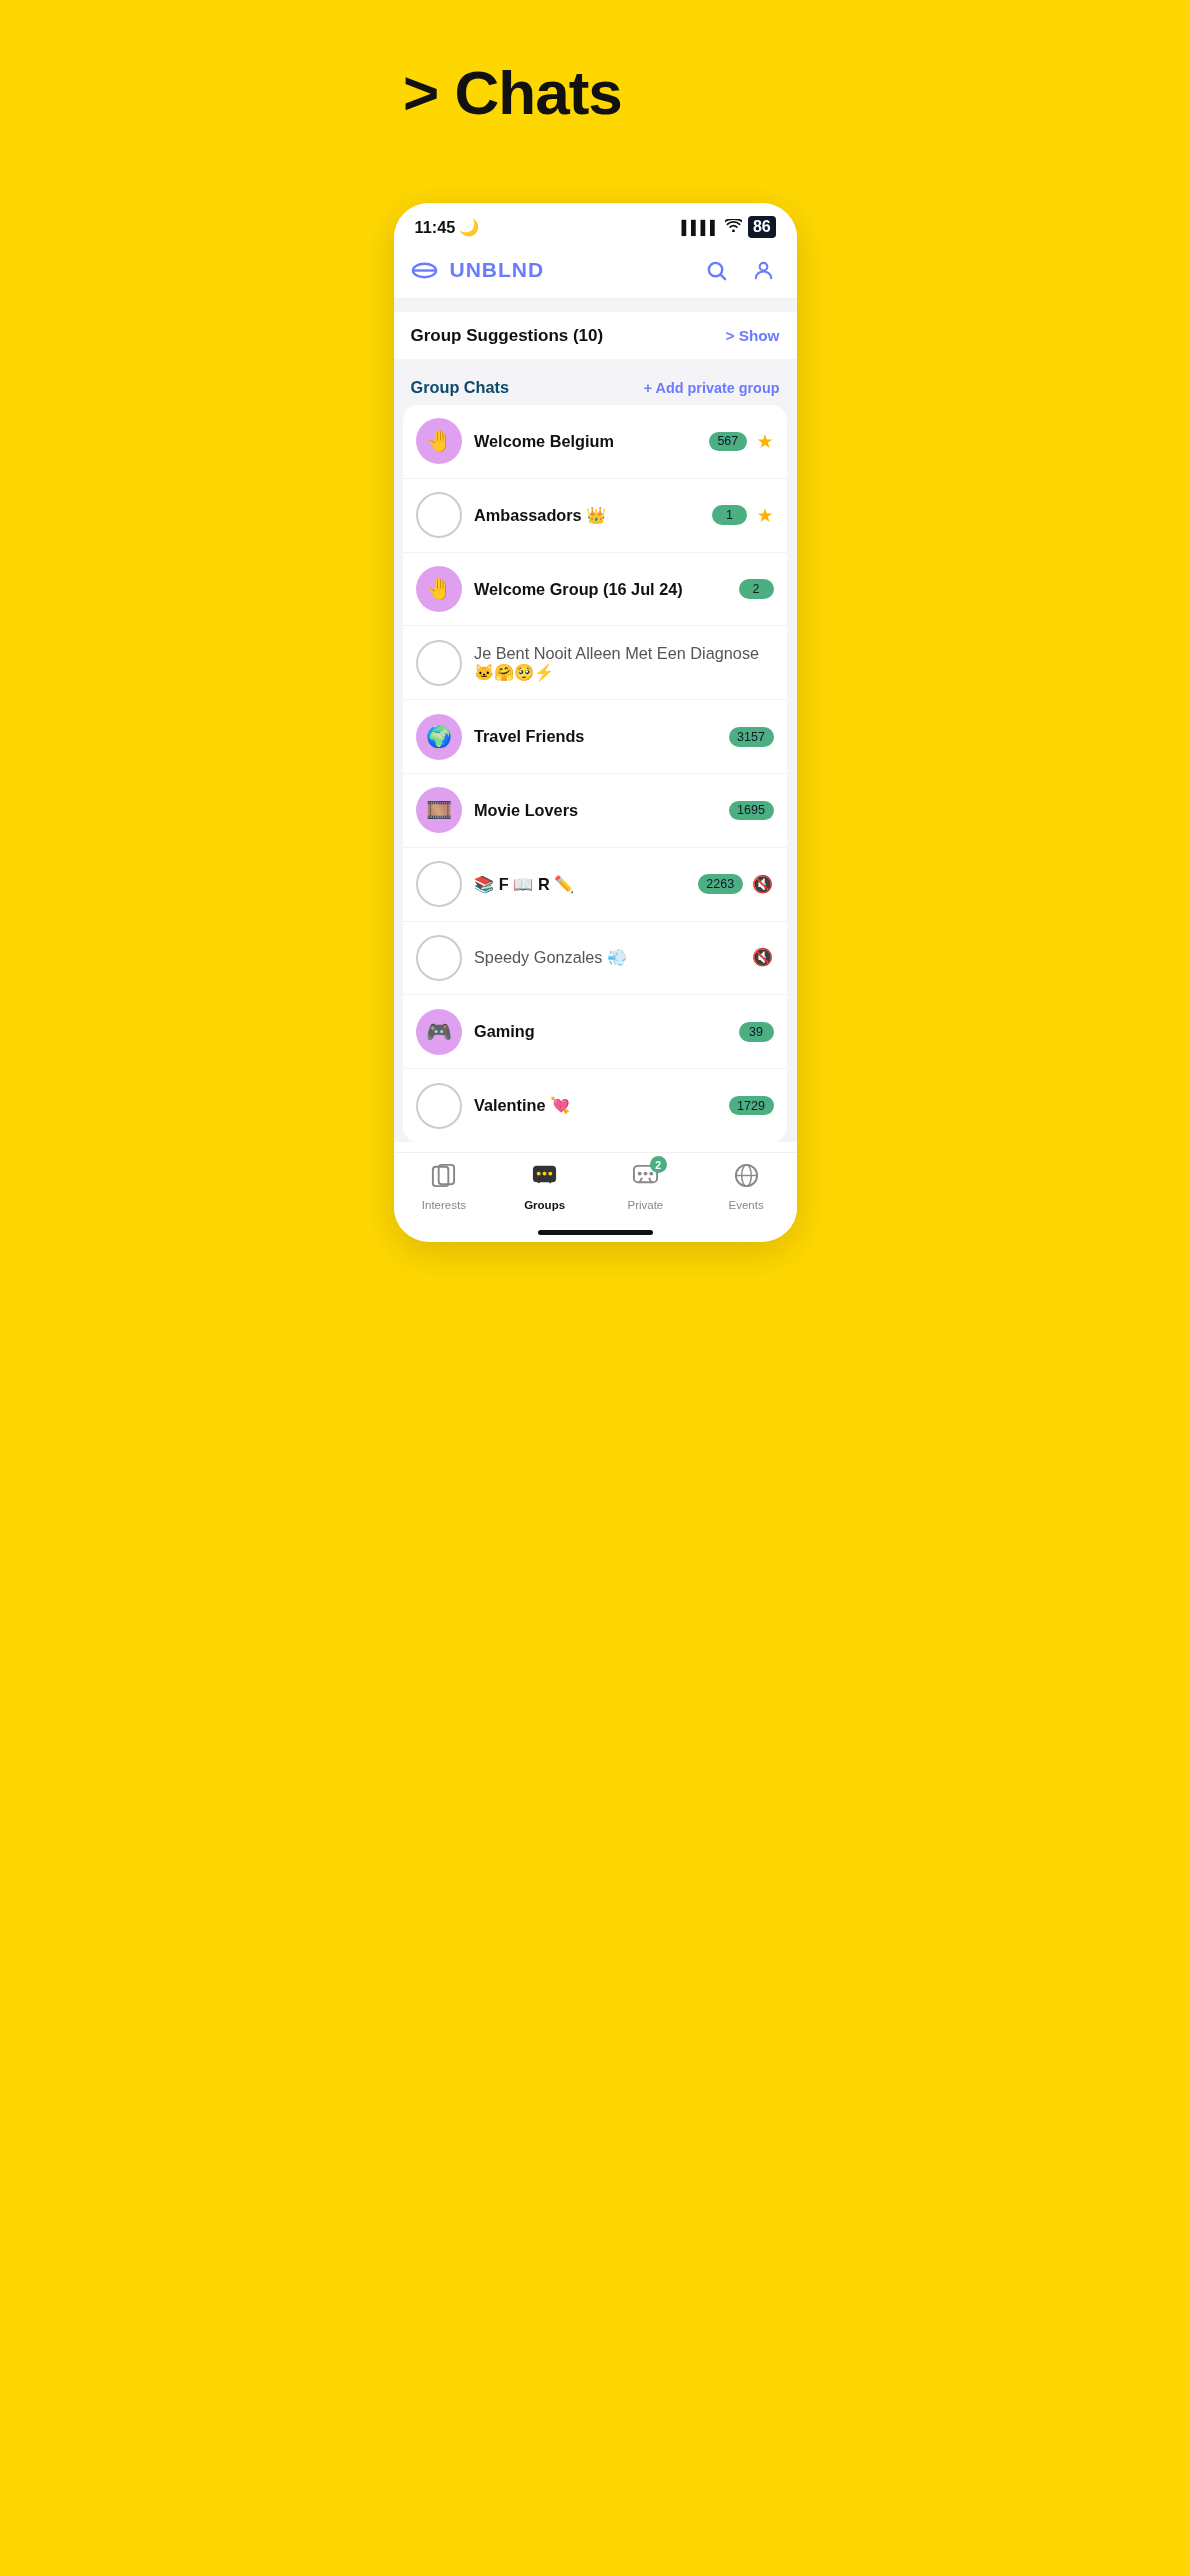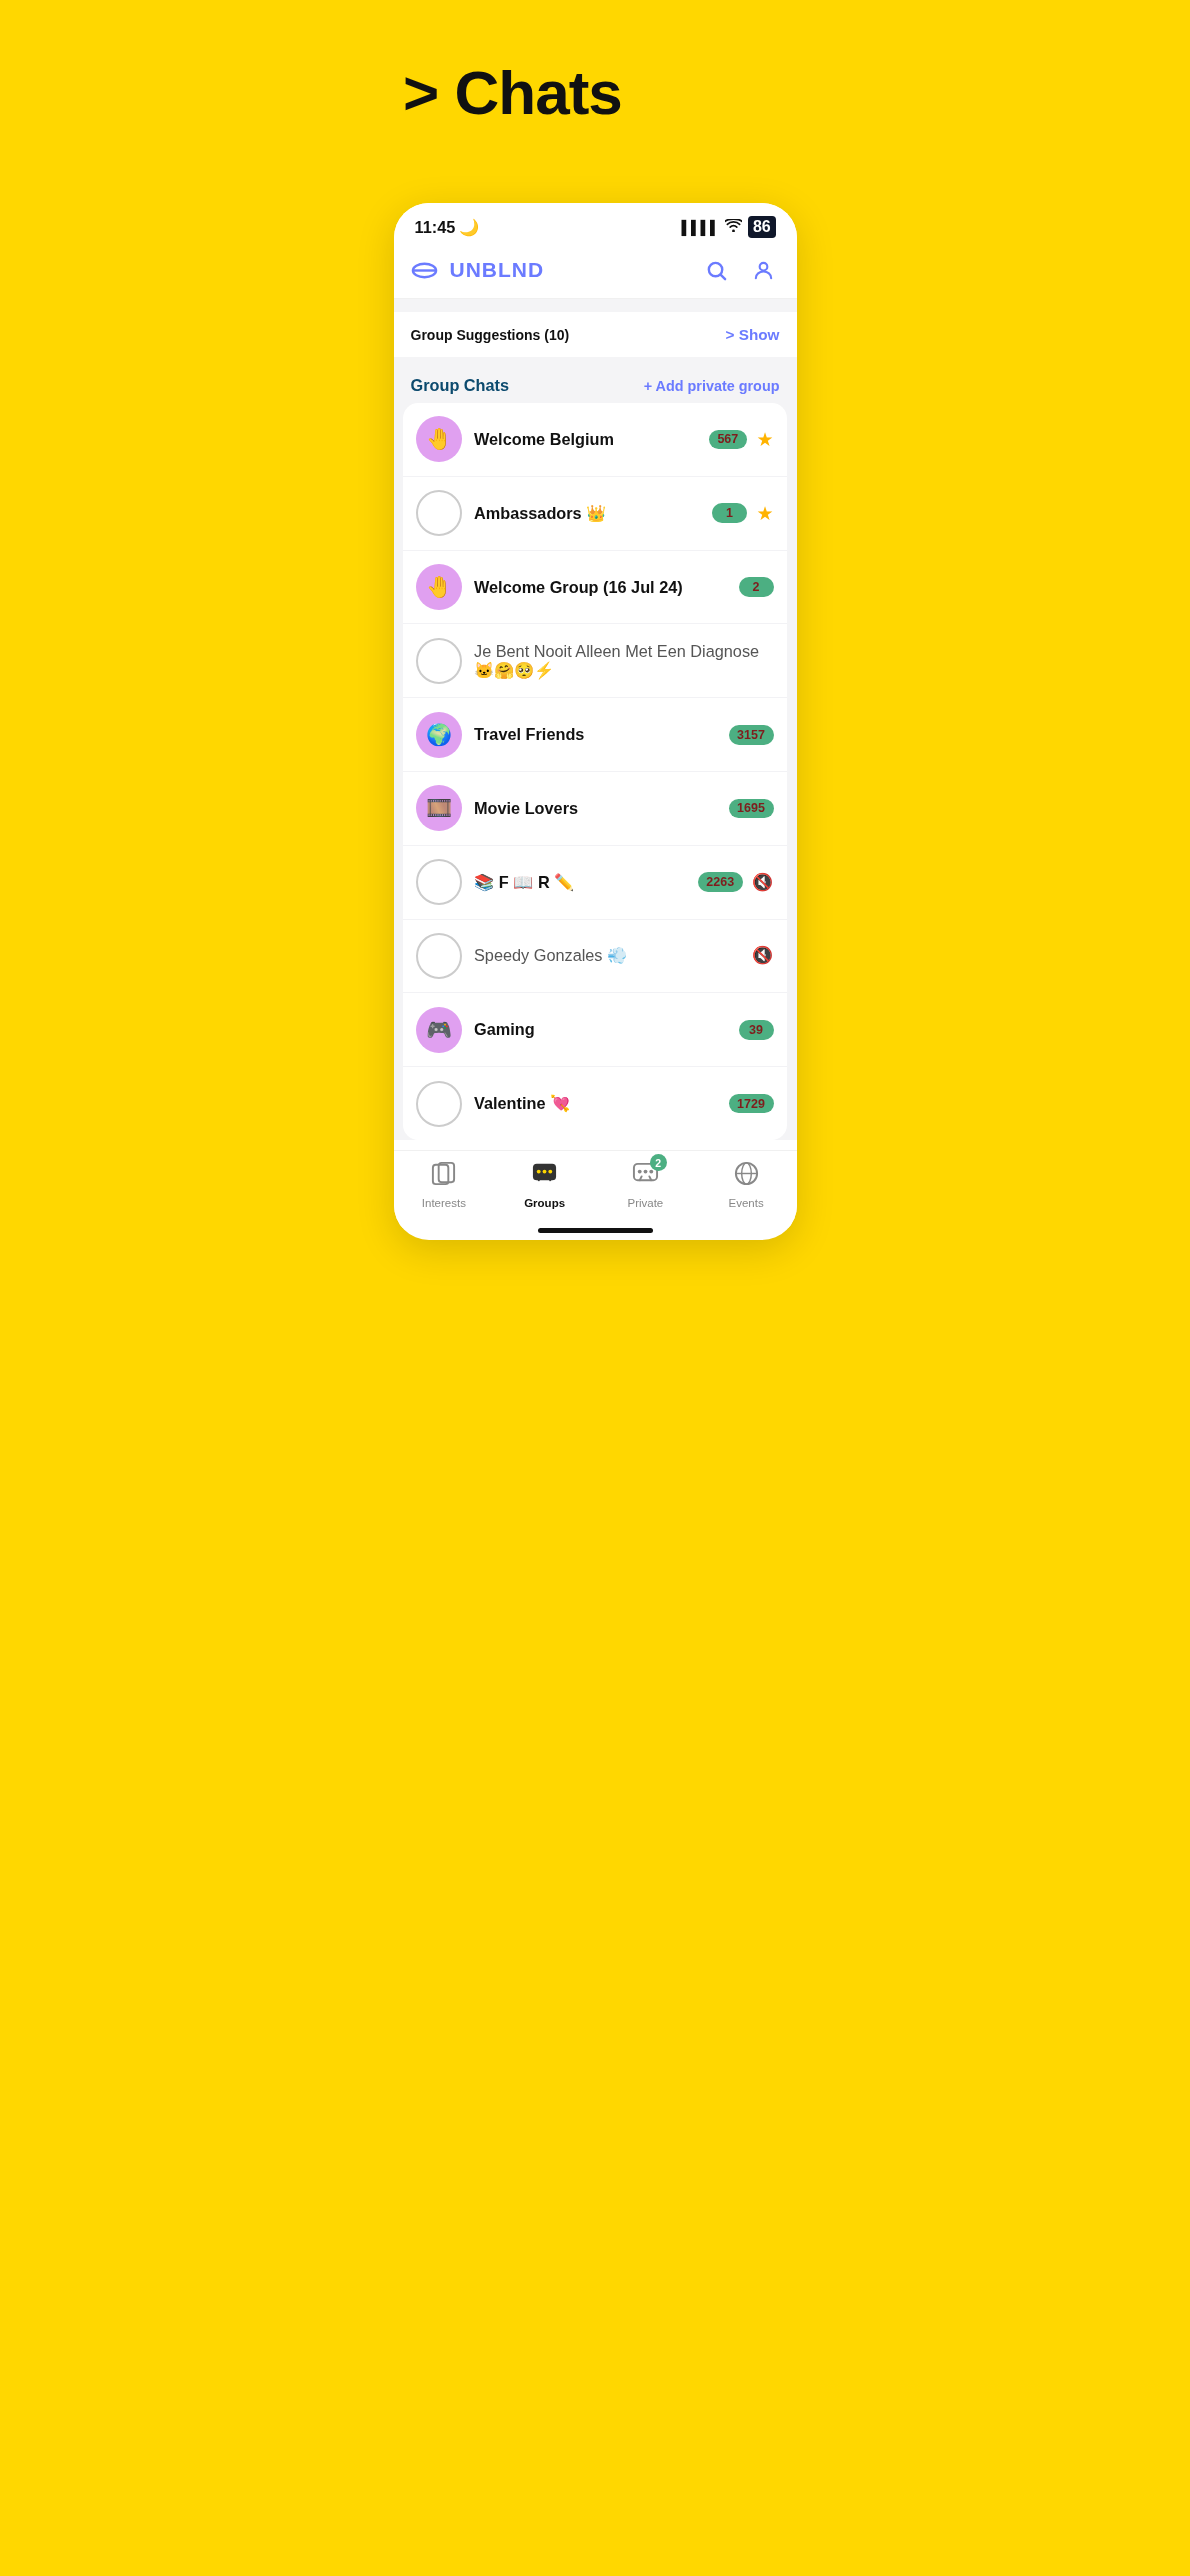--- a/index.html
+++ b/index.html
@@ -110,21 +110,21 @@
     
     .group-suggestions-row {
       background: #fff;
       display: flex;
       justify-content: space-between;
       align-items: center;
       padding: 13.4px 17px;
       margin-bottom: 9.6px;
     }
     .group-suggestions-label {
-      font-size: 14px;
+      font-size: 17px;
       font-weight: 700;
       color: #111;
     }
     .show-link {
       font-size: 15.3px;
       font-weight: 600;
       color: #6B7BFF;
       cursor: pointer;
     }
     
@@ -180,23 +180,23 @@
     .avatar.purple-bg { background: #E0A0F0; }
     .chat-name {
       flex: 1;
       font-size: 16.3px;
       font-weight: 700;
       color: #111;
     }
     .chat-name.normal { font-weight: 400; color: #555; }
     .badge {
       background: #4CAF82;
-      color: #7f1d1d;
+      color: #0f172a;
       font-size: 12.5px;
-      font-weight: 700;
+      font-weight: 400;
       border-radius: 19px;
       padding: 2.9px 8.6px;
       min-width: 35px;
       text-align: center;
     }
     .star-icon { font-size: 19px; color: #FFB300; margin-left: 5.8px; }
     .mute-icon { font-size: 17px; color: #aaa; margin-left: 5.8px; }
     .chat-right {
       display: flex;
       align-items: center;

